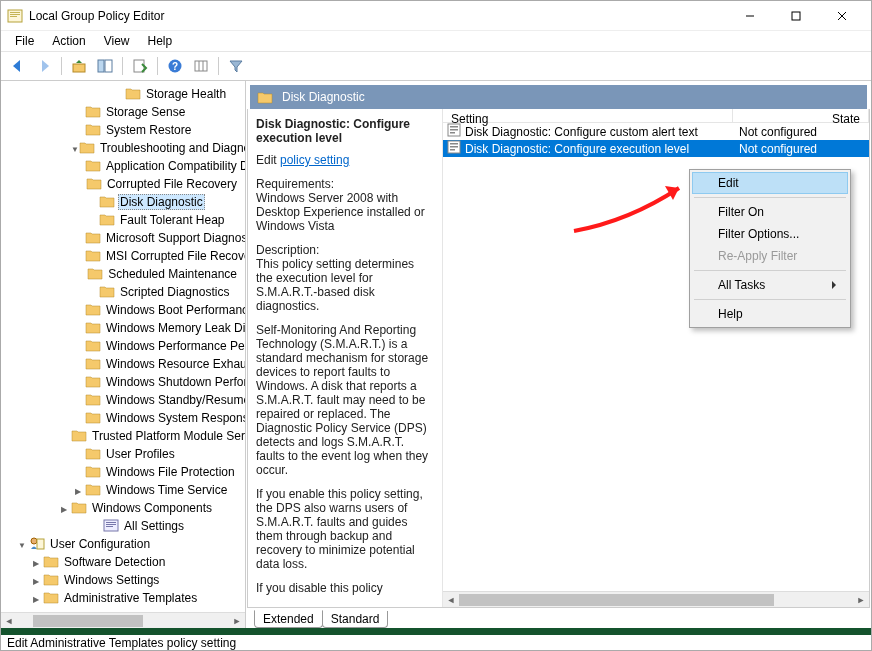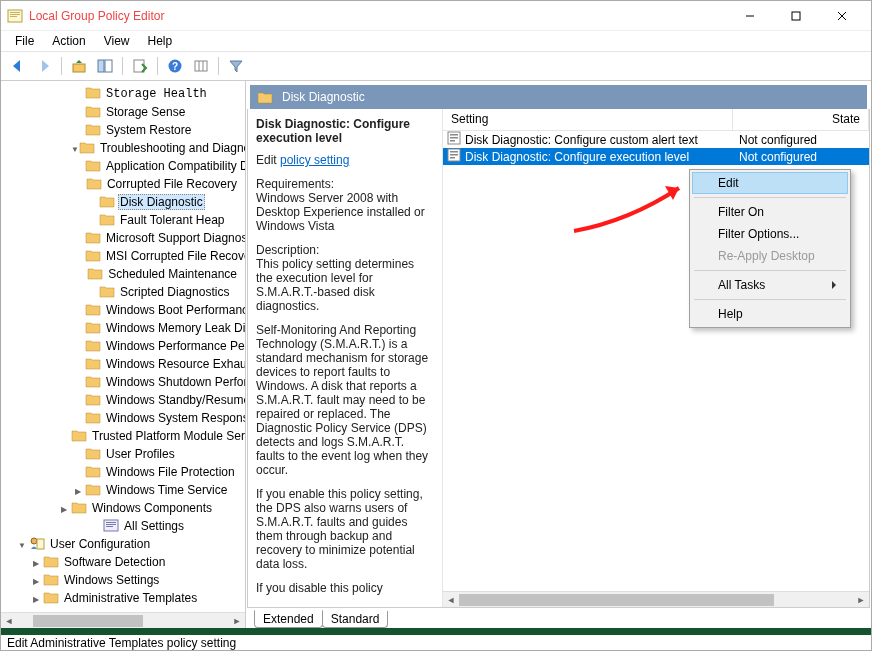--- a/index.html
+++ b/index.html
@@ -16,21 +16,21 @@
   }
   .titlebar {
     height: 30px;
     display: flex;
     align-items: center;
     padding: 0 6px;
     background: #fff;
     border-bottom: 1px solid #eee;
   }
   .titlebar .app-icon { width:16px; height:16px; margin-right:6px; }
-  .titlebar .title { flex: 1; font-size: 12px; color:#ef4444;}
+  .titlebar .title { flex: 1; font-size: 12px; color:#000000;}
   .win-btns { display:flex; }
   .win-btn { width:46px; height:28px; display:flex; align-items:center; justify-content:center; }
   .win-btn svg { width:10px; height:10px; }
   .menubar {
     height: 20px;
     display:flex;
     align-items:center;
     padding: 0 6px;
     gap: 2px;
   }
@@ -130,21 +130,21 @@
   .desc-col .title-strong { font-weight:bold; margin-bottom:8px; }
   .desc-col a { color:#0066cc; }
   .desc-col p { margin:0 0 10px 0; }
   .list-col {
     flex:1;
     position:relative;
     overflow:hidden;
   }
   .list-headers {
     display:flex;
-    height:22px;
+    height:14px;
     border-bottom:1px solid #e5e5e5;
     background:#fff;
   }
   .list-headers .col {
     padding:3px 8px;
     border-right:1px solid #e5e5e5;
     font-size:12px;
   }
   .list-rows { position:relative; }
   .list-row {
@@ -321,21 +321,21 @@
         <path d="M2 3 L14 3 L9 9 L9 14 L7 12 L7 9 Z" fill="#9ab7d4" stroke="#5a7ca0"></path>
       </svg>
     </div>
 </div>
 
 <div class="workarea">
 
   <div class="tree-pane">
     <div class="tree-scroll">
       <div class="tree" id="tree">
-          <div class="tree-item" style="padding-left: 70px; font-family: Liberation Mono, monospace;">
+          <div class="tree-item" style="padding-left: 110px;">
             <span class="exp"></span>
             <span><svg class="folder-icon" viewBox="0 0 16 14">
                 <path d="M1 3 L6 3 L7 4 L15 4 L15 13 L1 13 Z"></path>
               </svg></span>
             <span class="lbl">Storage Health</span>
           </div>
           <div class="tree-item" style="padding-left: 70px;">
             <span class="exp"></span>
             <span><svg class="folder-icon" viewBox="0 0 16 14">
                 <path d="M1 3 L6 3 L7 4 L15 4 L15 13 L1 13 Z"></path>
@@ -611,21 +611,21 @@
 
 <div class="statusbar">
   <span>Edit Administrative Templates policy setting</span>
 </div>
 
 <div class="ctx-menu" id="ctx-menu">
     <div class="ctx-item hl">Edit</div>
     <div class="ctx-sep"></div>
     <div class="ctx-item">Filter On</div>
     <div class="ctx-item">Filter Options...</div>
-    <div class="ctx-item disabled">Re-Apply Desktop</div>
+    <div class="ctx-item disabled">Re-Apply Filter</div>
     <div class="ctx-sep"></div>
     <div class="ctx-item ctx-sub">All Tasks</div>
     <div class="ctx-sep"></div>
     <div class="ctx-item">Help</div>
   </div>
 
 <svg class="red-arrow" viewBox="0 0 135 60">
   <defs></defs>
   <path d="M5 55 Q 60 45 110 12" stroke="#ff1a1a" stroke-width="4" fill="none"></path>
   <path d="M110 12 L96 10 L104 24 Z" fill="#ff1a1a"></path>

